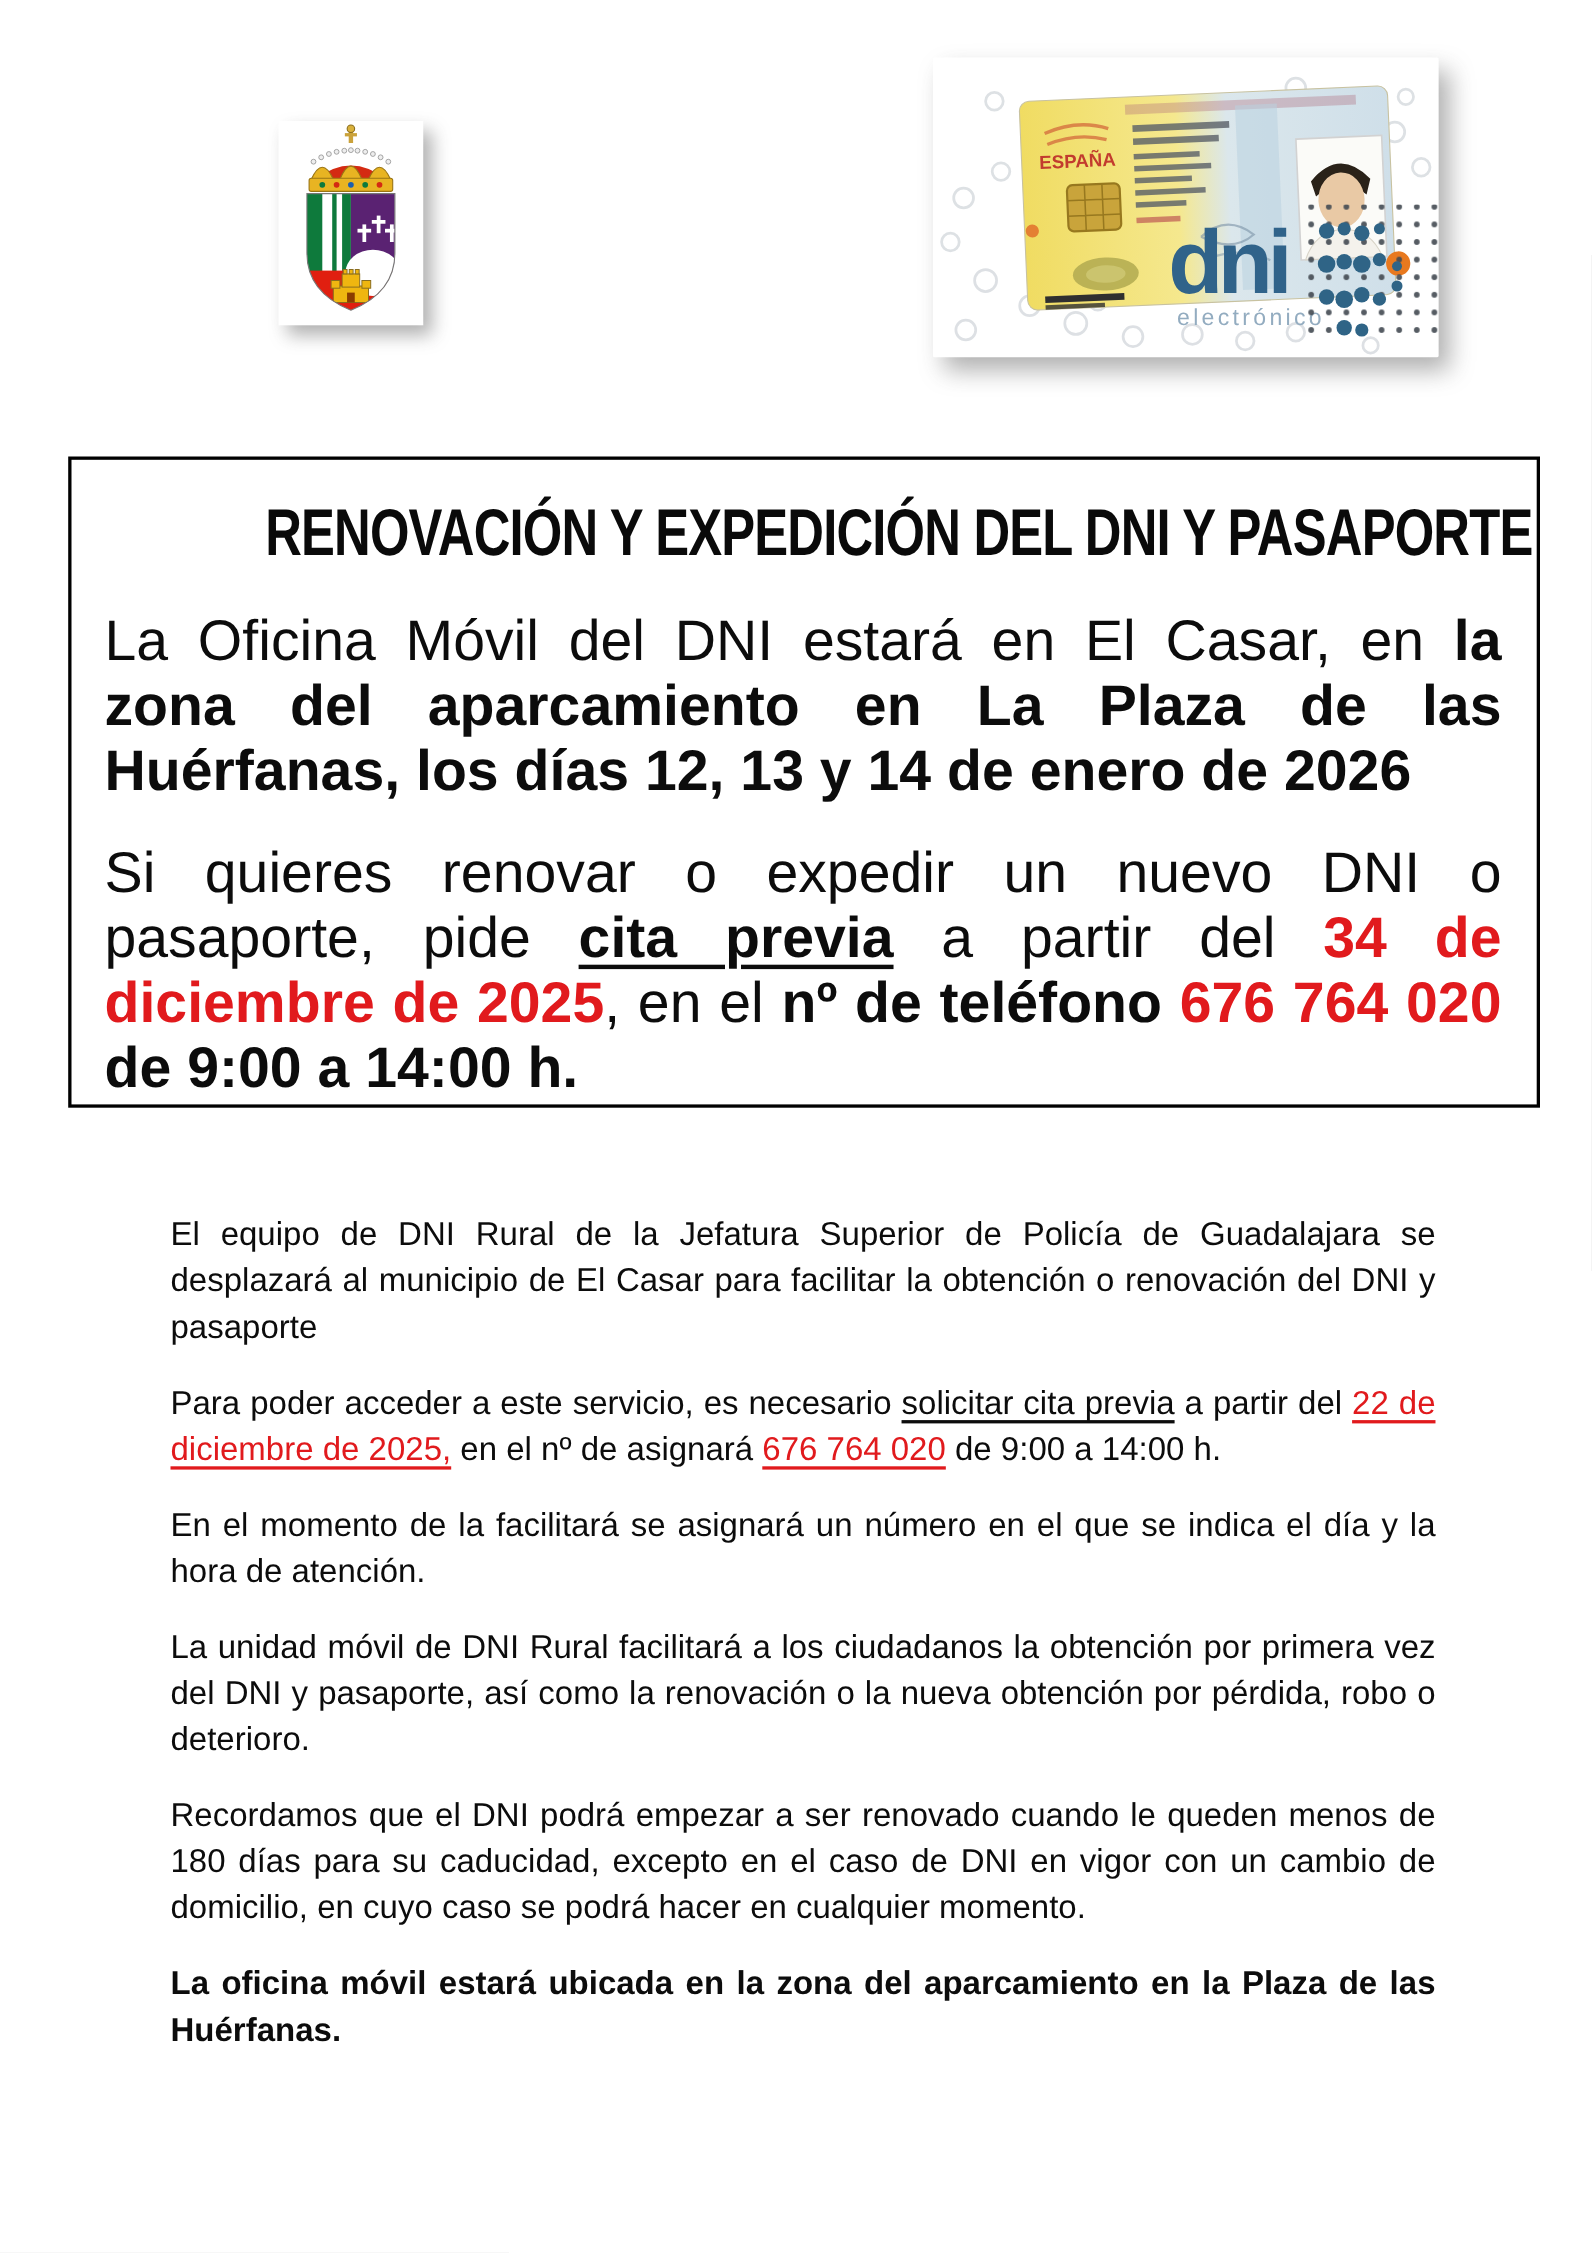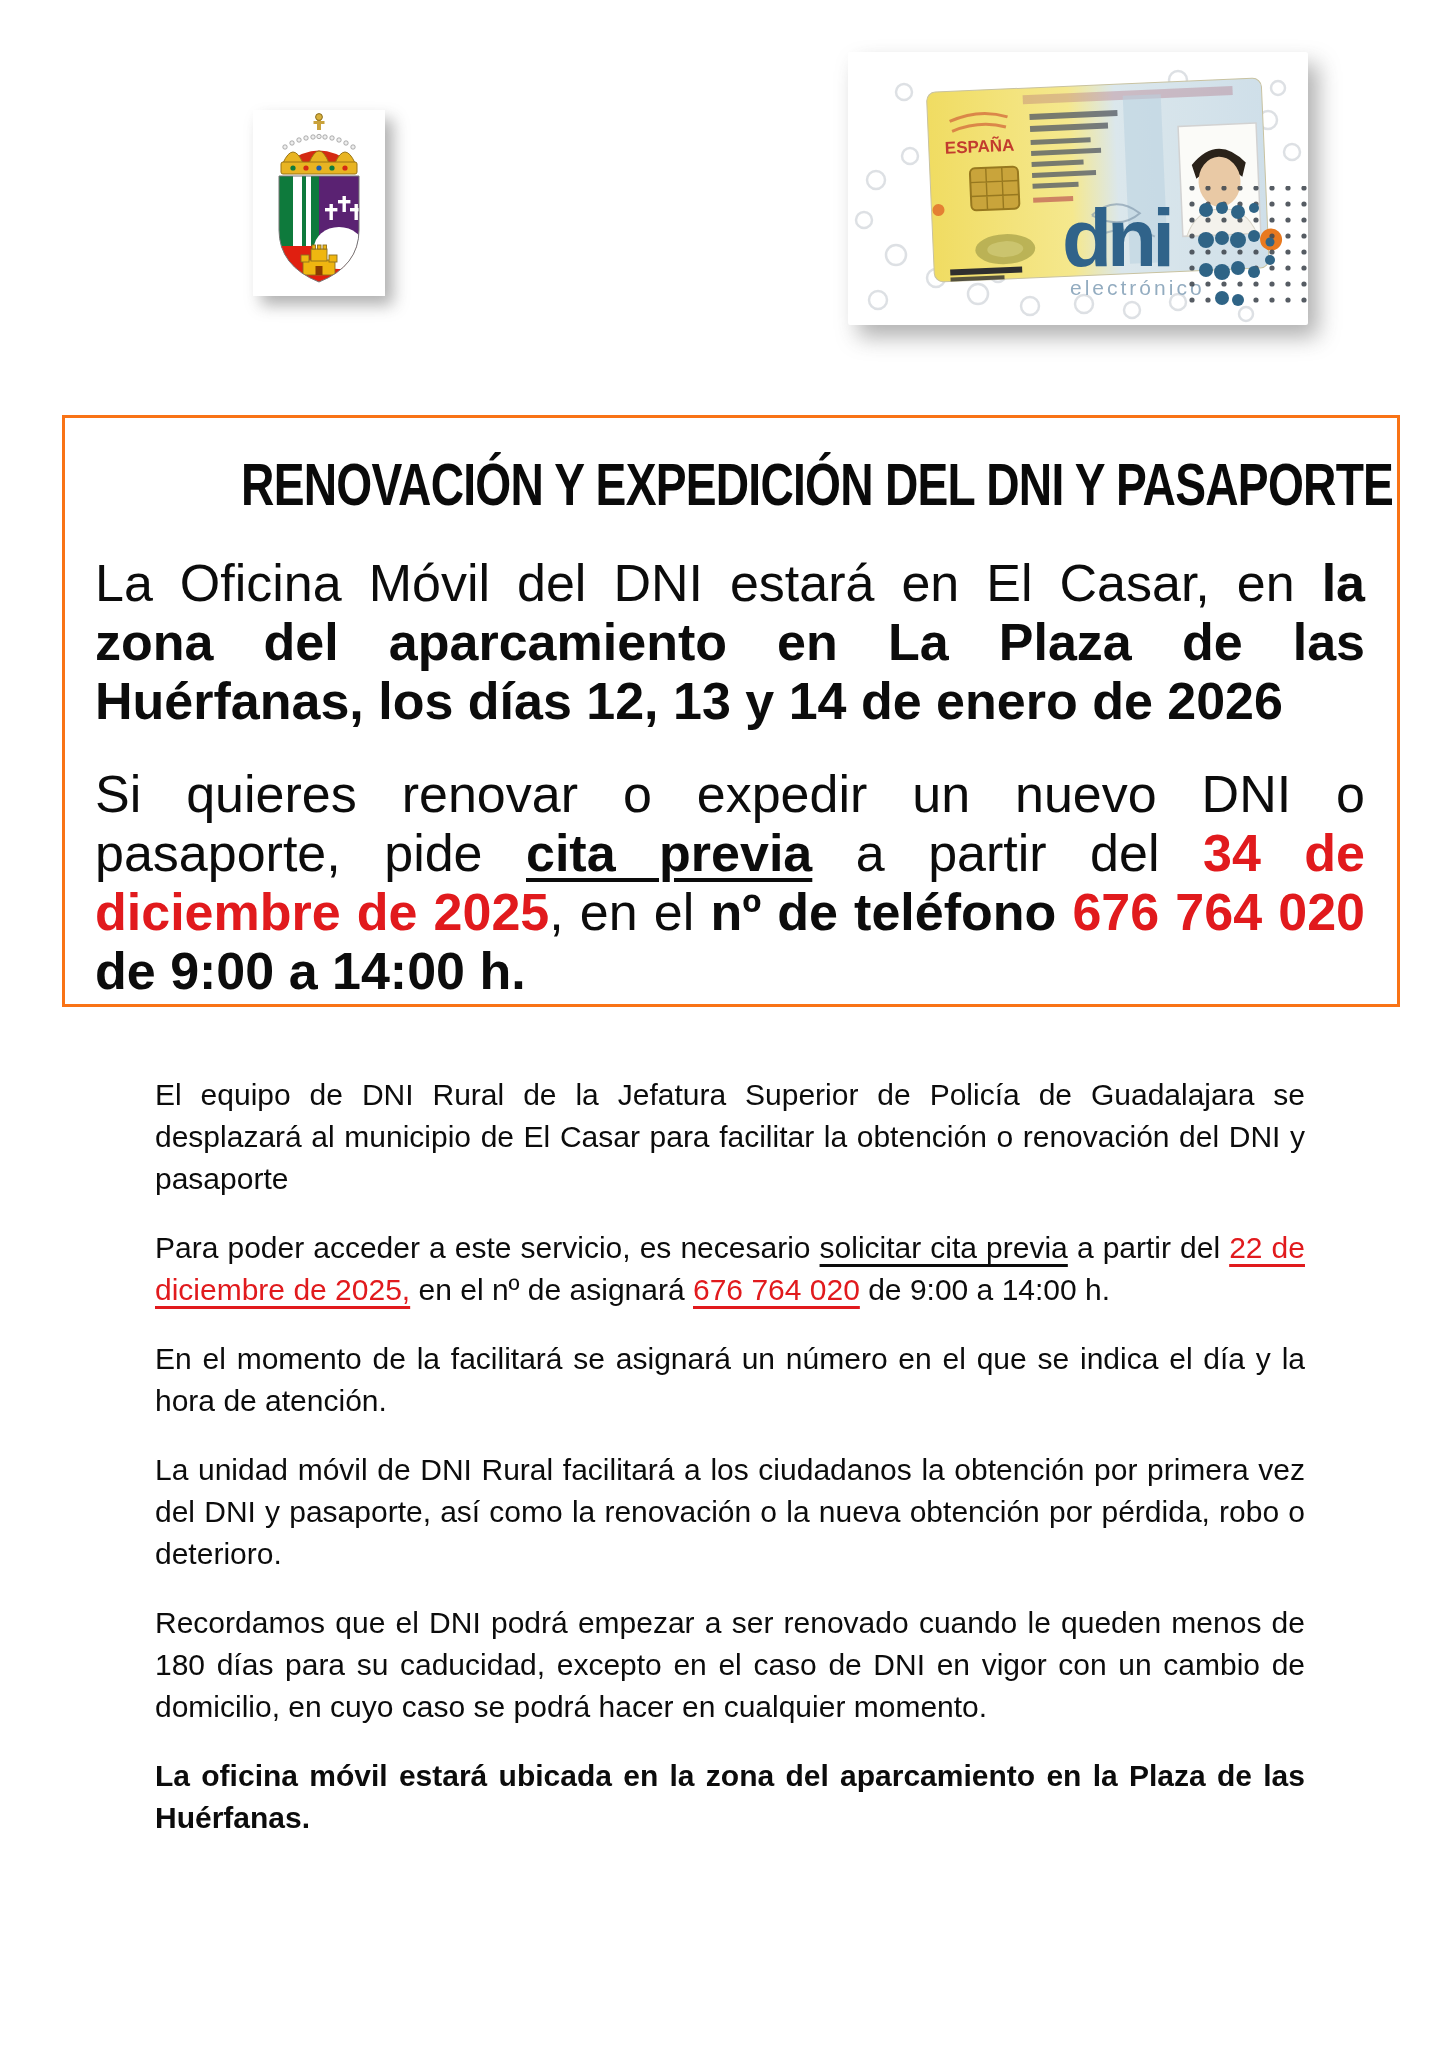--- a/index.html
+++ b/index.html
@@ -11,32 +11,32 @@
   
   .escudo-wrap{position:absolute; left:253px; top:110px; width:132px; height:186px;
     filter:drop-shadow(8px 9px 8px rgba(80,80,80,.45));}
   .dni-wrap{position:absolute; left:848px; top:52px; width:460px; height:273px;
     filter:drop-shadow(10px 12px 11px rgba(80,80,80,.45));}
   .escudo-wrap svg,.dni-wrap svg{display:block;width:100%;height:100%;}
 
   
   .notice-box{
     position:absolute; left:62px; top:415px; width:1338px; height:592px;
-    border:3px solid #f97316; box-sizing:border-box; padding:24px 32px 0 30px;
+    border:3px solid #000000; box-sizing:border-box; padding:24px 32px 0 30px;
     background:#fff; overflow:hidden;
   }
   .notice-title{
     margin:8px 0 0; text-align:center; font-weight:bold; font-size:60px;
     letter-spacing:-1px; white-space:nowrap; transform:scaleX(.77);
     transform-origin:50% 50%; color:#0a0a0a; line-height:70px;
   }
   .box-p{font-size:52px; line-height:59px; text-align:justify; margin:34px 0 0; color:#0c0c0c;}
 
   
-  .body-section{position:absolute; left:155px; top:1074px; width:1150px;}
+  .body-section{position:absolute; left:155px; top:1102px; width:1150px;}
   .body-p{font-size:30px; line-height:42px; text-align:justify; margin:0 0 27px; color:#0c0c0c;}
 
   
   .b{font-weight:bold;}
   .r{color:var(--red,#e11a1d);}
   .u{text-decoration:underline; text-decoration-thickness:3px; text-underline-offset:6px;}
   .box-p .u{text-decoration-thickness:4px; text-underline-offset:7px;}
 </style>
 </head>
 <body>

